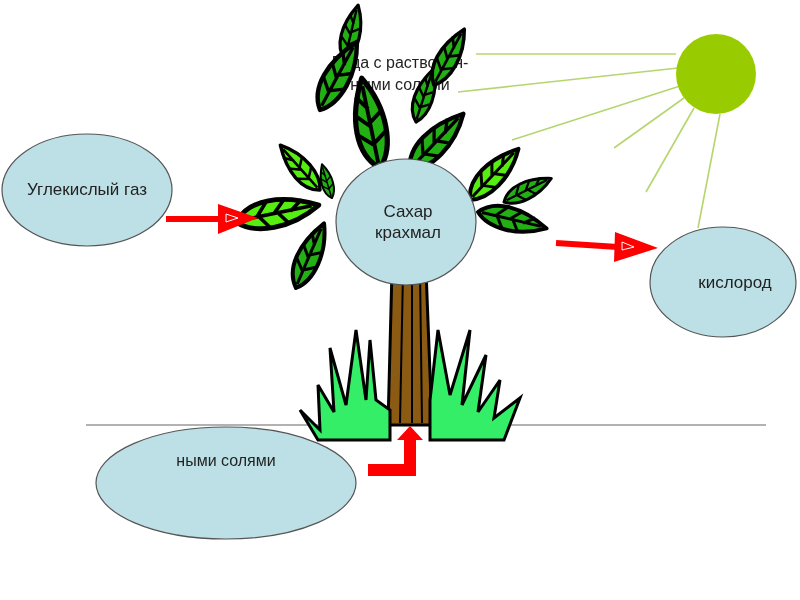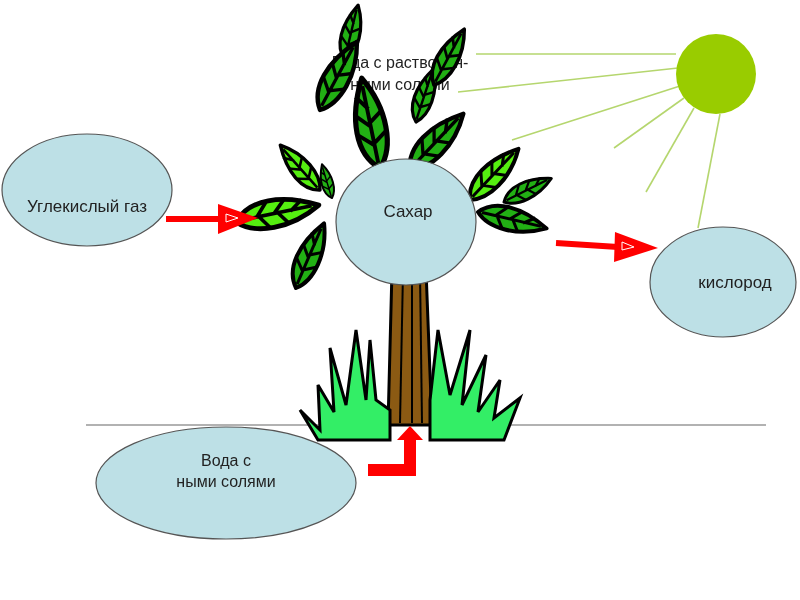--- a/index.html
+++ b/index.html
@@ -104,28 +104,28 @@
     <line x1="556" y1="243" x2="618" y2="247" stroke="#ff0000" stroke-width="6"></line>
     <polygon points="615,232 614,262 658,248" fill="#ff0000"></polygon>
     <polygon points="622,242 622,250 634,247" fill="none" stroke="#ffffff" stroke-width="1"></polygon>
   </g>
   <g>
     <path d="M368,470 L410,470 L410,440" stroke="#ff0000" stroke-width="12" fill="none"></path>
     <polygon points="397,440 423,440 410,426" fill="#ff0000"></polygon>
   </g>
 </svg>
 
-<div class="lbl" style="left:2px; top:196px; width:170px; font-size:17px;">
+<div class="lbl" style="left:2px; top:179px; width:170px; font-size:17px;">
   <span>Углекислый газ</span>
 </div>
 
 <div class="lbl" style="left:336px; top:201px; width:144px; font-size:17px;">
   <div>Сахар</div>
+  <div>крахмал</div>
 </div>
 
 <div class="lbl" style="left:662px; top:272px; width:146px; font-size:17px;">
   <span>кислород</span>
 </div>
 
 <div class="lbl" style="left:150px; top:450px; width:152px; font-size:16px; line-height:21px;">
-  <div>Вода с</div>
   <div>ными солями</div>
 </div>
 
 </body></html>

